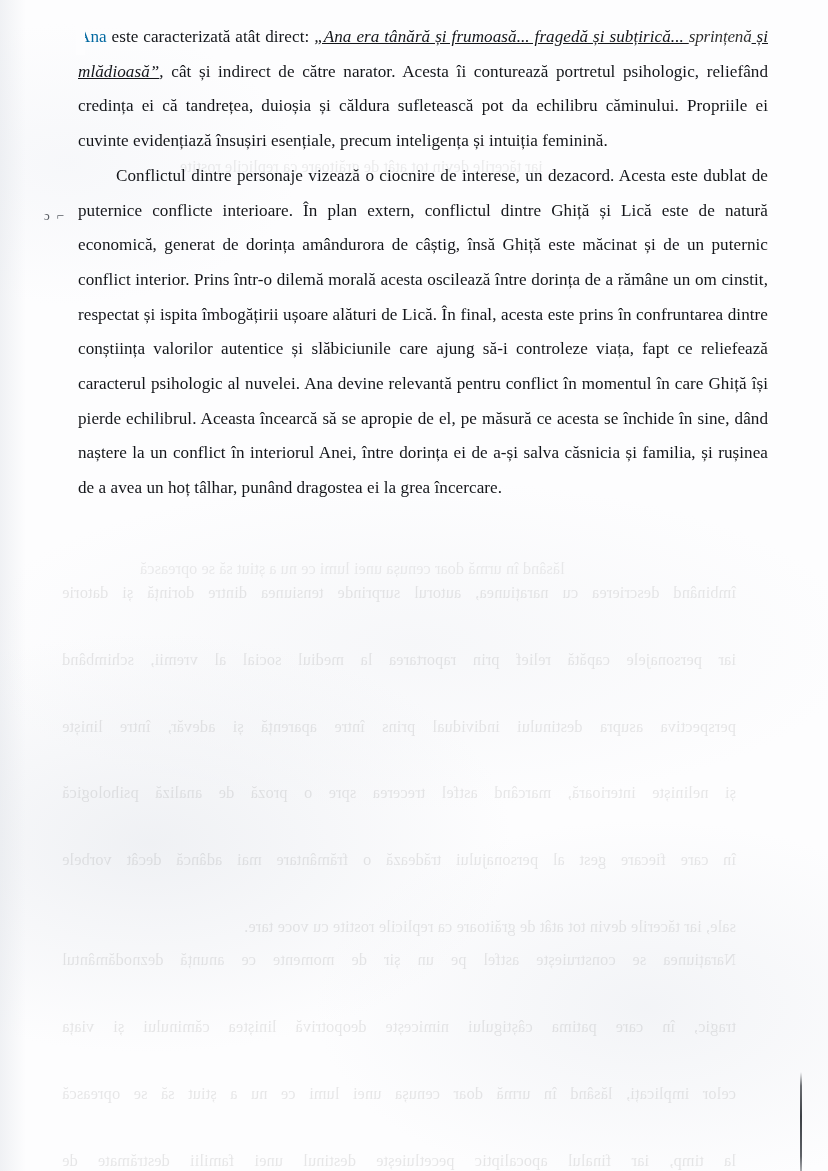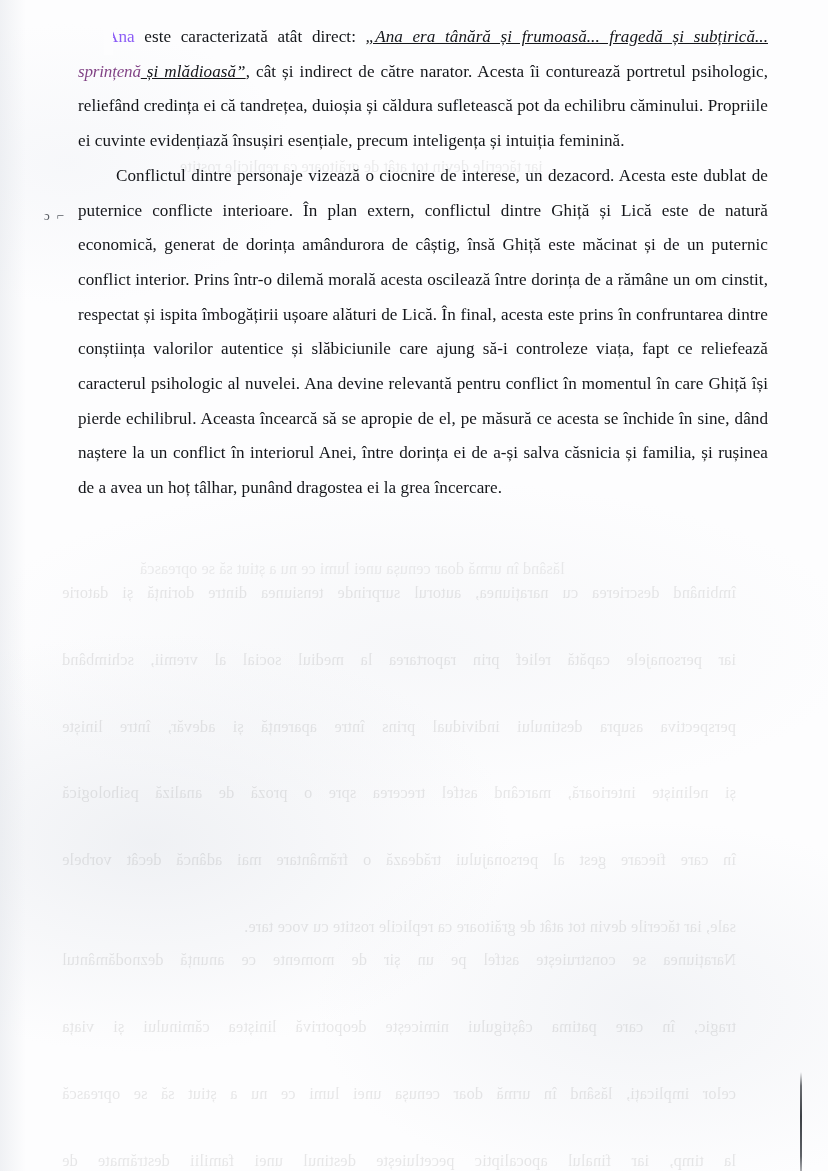--- a/index.html
+++ b/index.html
@@ -61,38 +61,37 @@
     width: 100%;
   }
   .para.natural-last::after { content: none; }
 
   .it { font-style: italic; text-decoration: underline; }
 
   
   .clipped-word {
     position: relative;
     display: inline-block;
-    color: #8b5cf6;
-    margin-left: 28px;
+    color: #0369a1;
   }
   .clipped-word::before {
     content: "";
     position: absolute;
     left: -2px;
     top: 0;
     bottom: 0;
     width: 9px;
     background: #fdfdfe;
     z-index: 2;
   }
 
   
   .smudged {
     font-style: italic;
-    color: #701a75;
+    color: #000000;
     filter: blur(0.35px) contrast(0.82);
     opacity: 0.9;
     letter-spacing: -0.2px;
   }
 
   
   .margin-mark {
     position: absolute;
     left: 44px;
     top: 208px;

